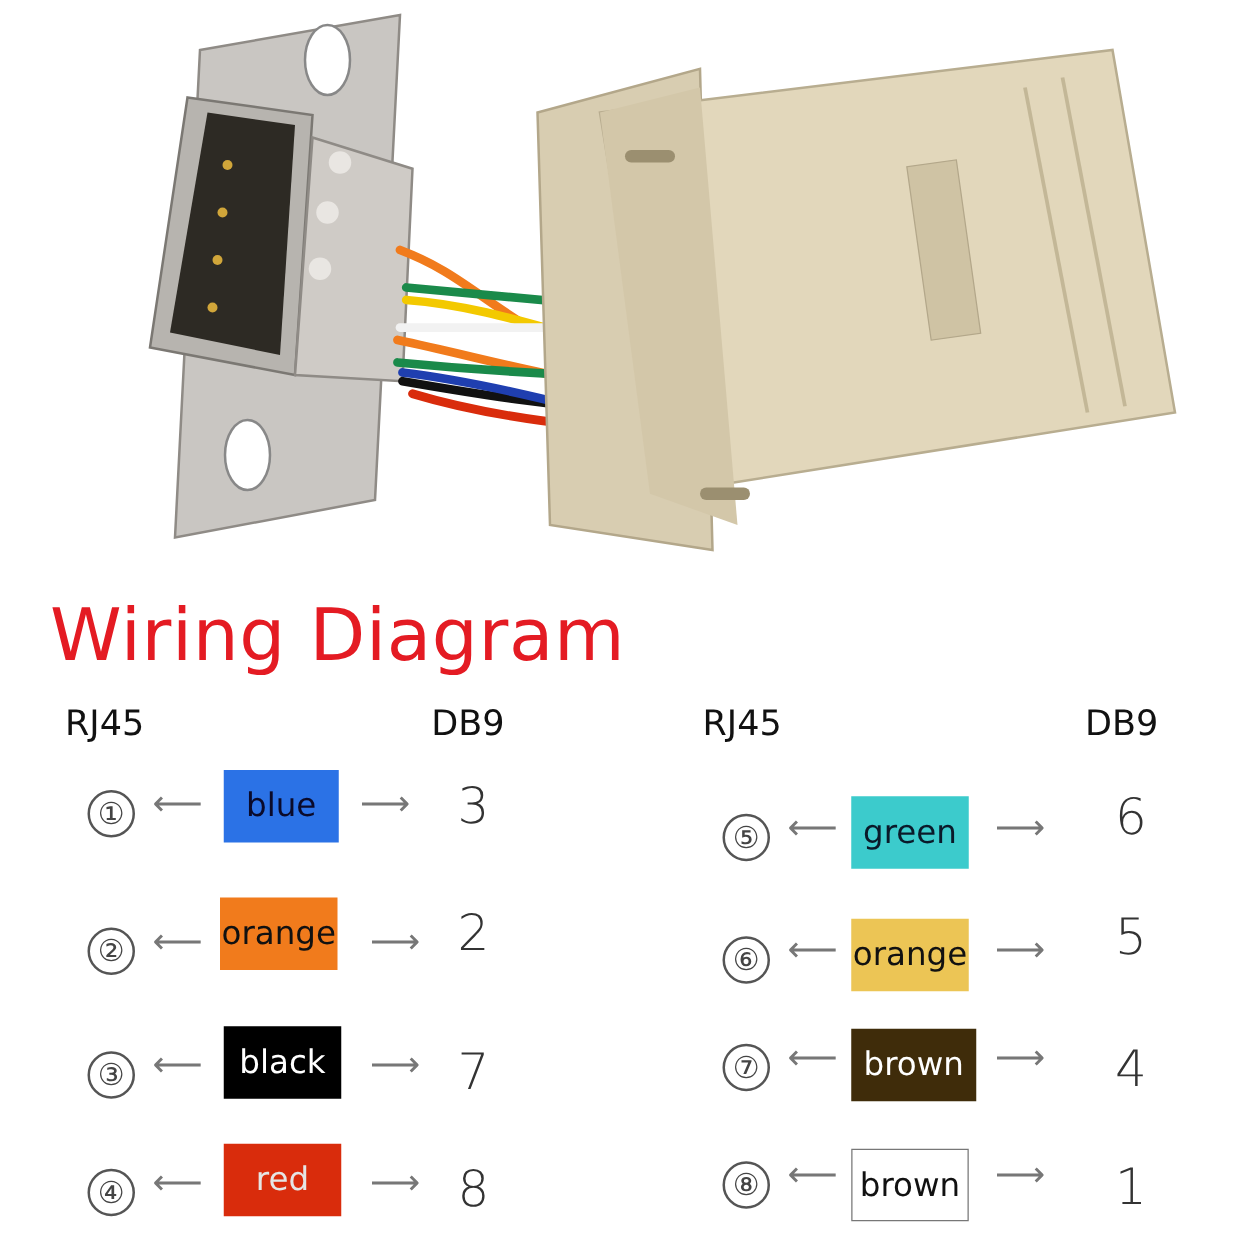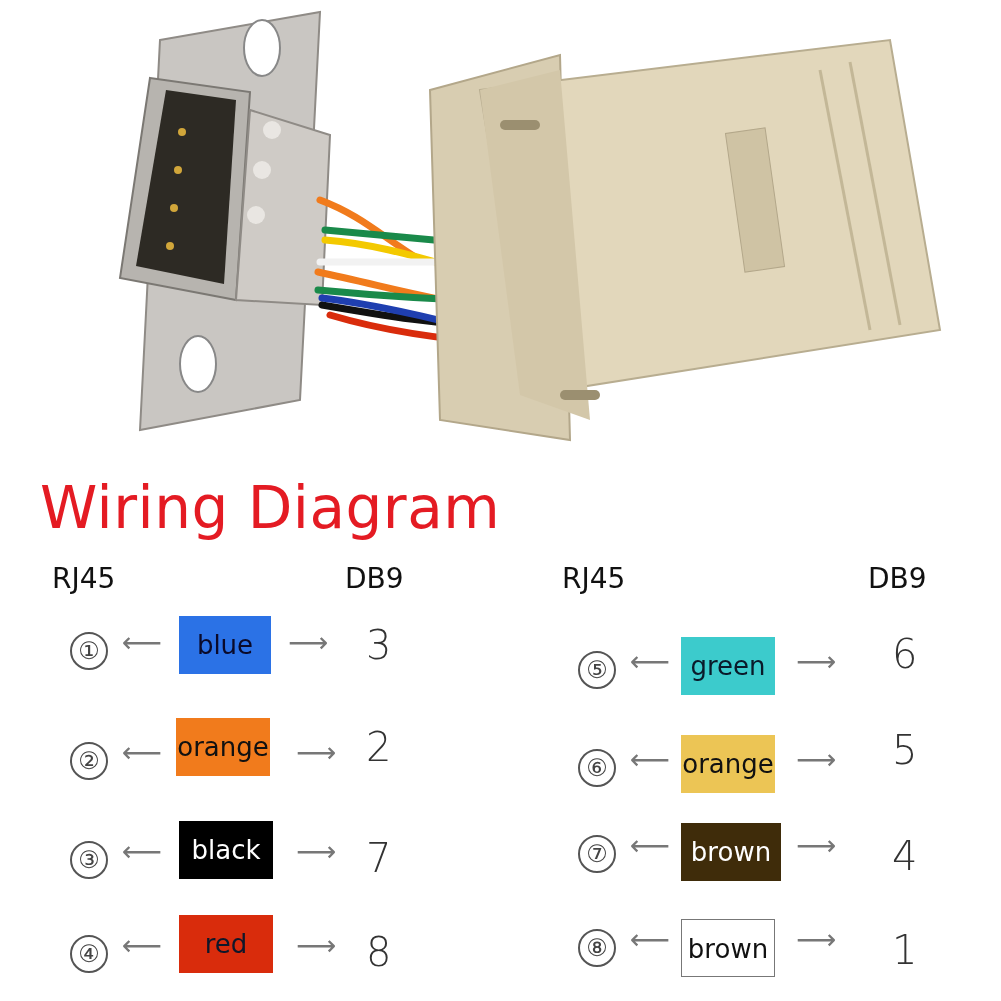--- a/index.html
+++ b/index.html
@@ -83,21 +83,21 @@
   <div class="row" style="left:0; top:821px; width:500px;">
     <span class="circ" style="left:70px; top:20px;">③</span>
     <span class="arrow" style="left:122px; top:14px;">⟵</span>
     <span class="chip" style="left:179px; top:0; width:94px; background:#000; color:#fff;">black</span>
     <span class="arrow" style="left:296px; top:14px;">⟶</span>
     <span class="pin" style="left:366px; top:14px;">7</span>
   </div>
   <div class="row" style="left:0; top:915px; width:500px;">
     <span class="circ" style="left:70px; top:20px;">④</span>
     <span class="arrow" style="left:122px; top:14px;">⟵</span>
-    <span class="chip" style="left:179px; top:0; width:94px; background:#d92c0c; color:#0f172a;">red</span>
+    <span class="chip" style="left:179px; top:0; width:94px; background:#d92c0c; color:#e5e5e5;">red</span>
     <span class="arrow" style="left:296px; top:14px;">⟶</span>
     <span class="pin" style="left:366px; top:14px;">8</span>
   </div>
 </div>
 
 <div class="hdr" style="left:562px; top:562px;">RJ45</div>
 <div class="hdr" style="left:868px; top:562px;">DB9</div>
 
 <div>
   <div class="row" style="left:500px; top:637px; width:500px;">

